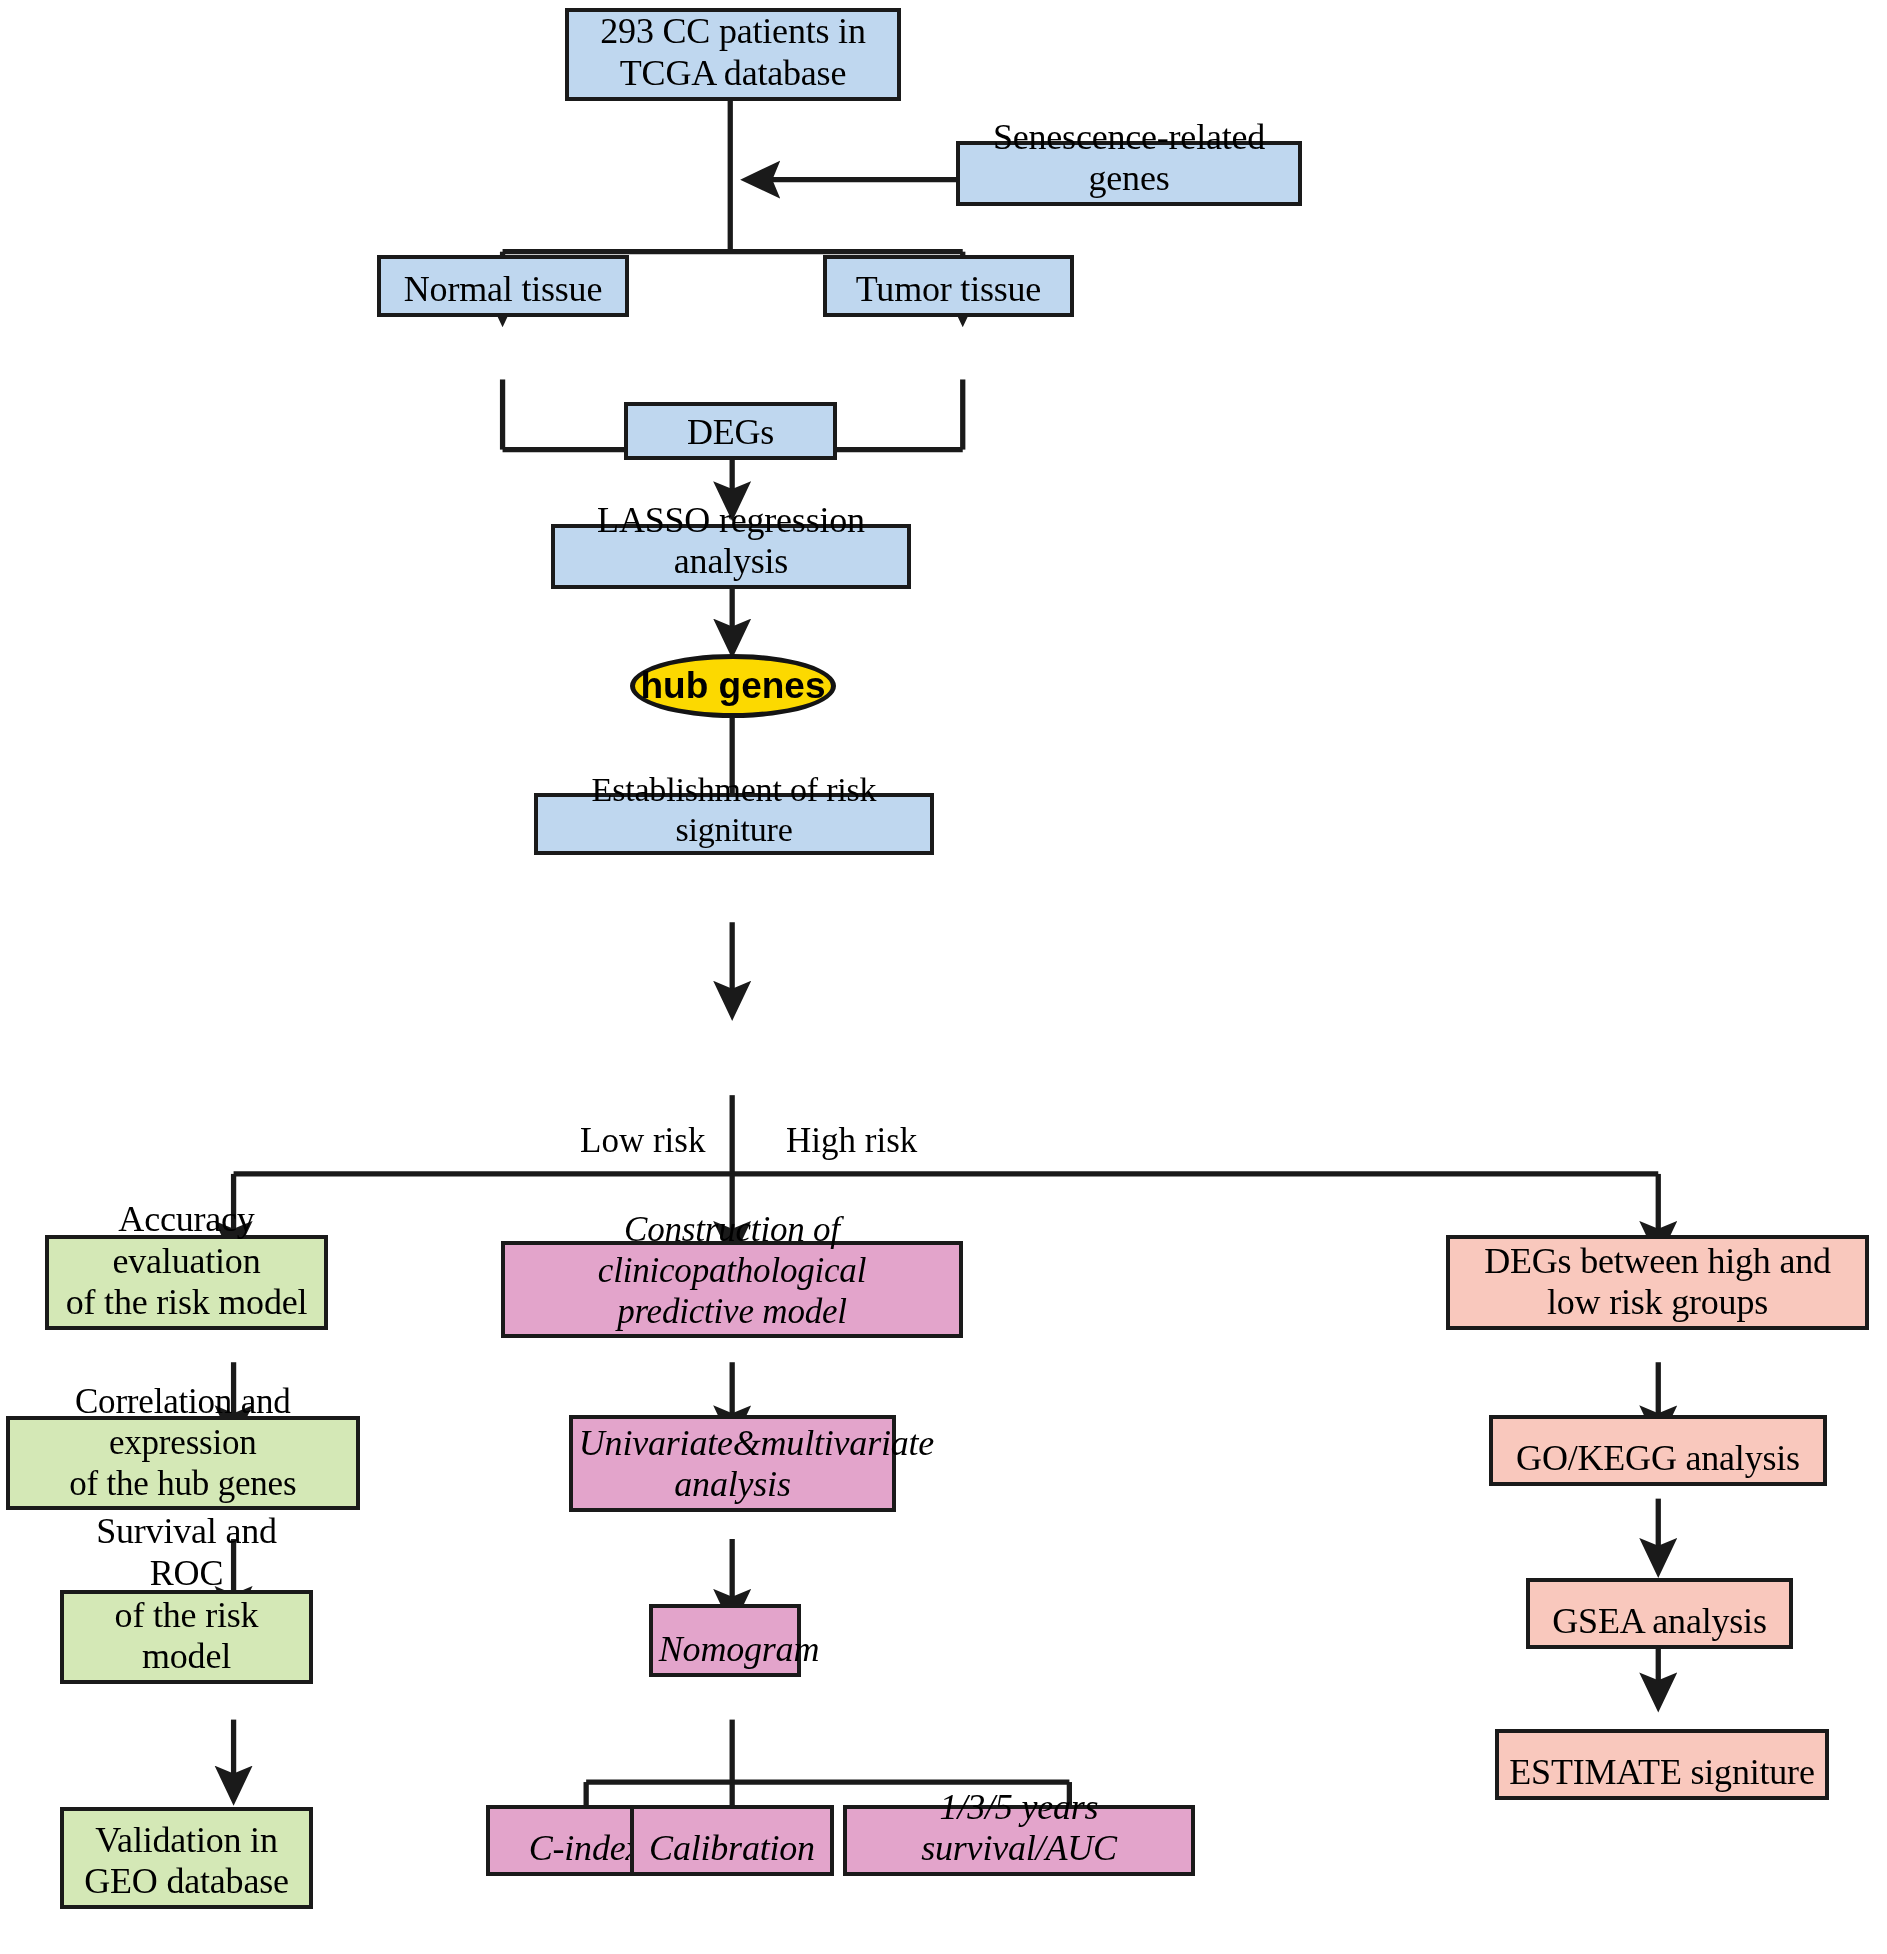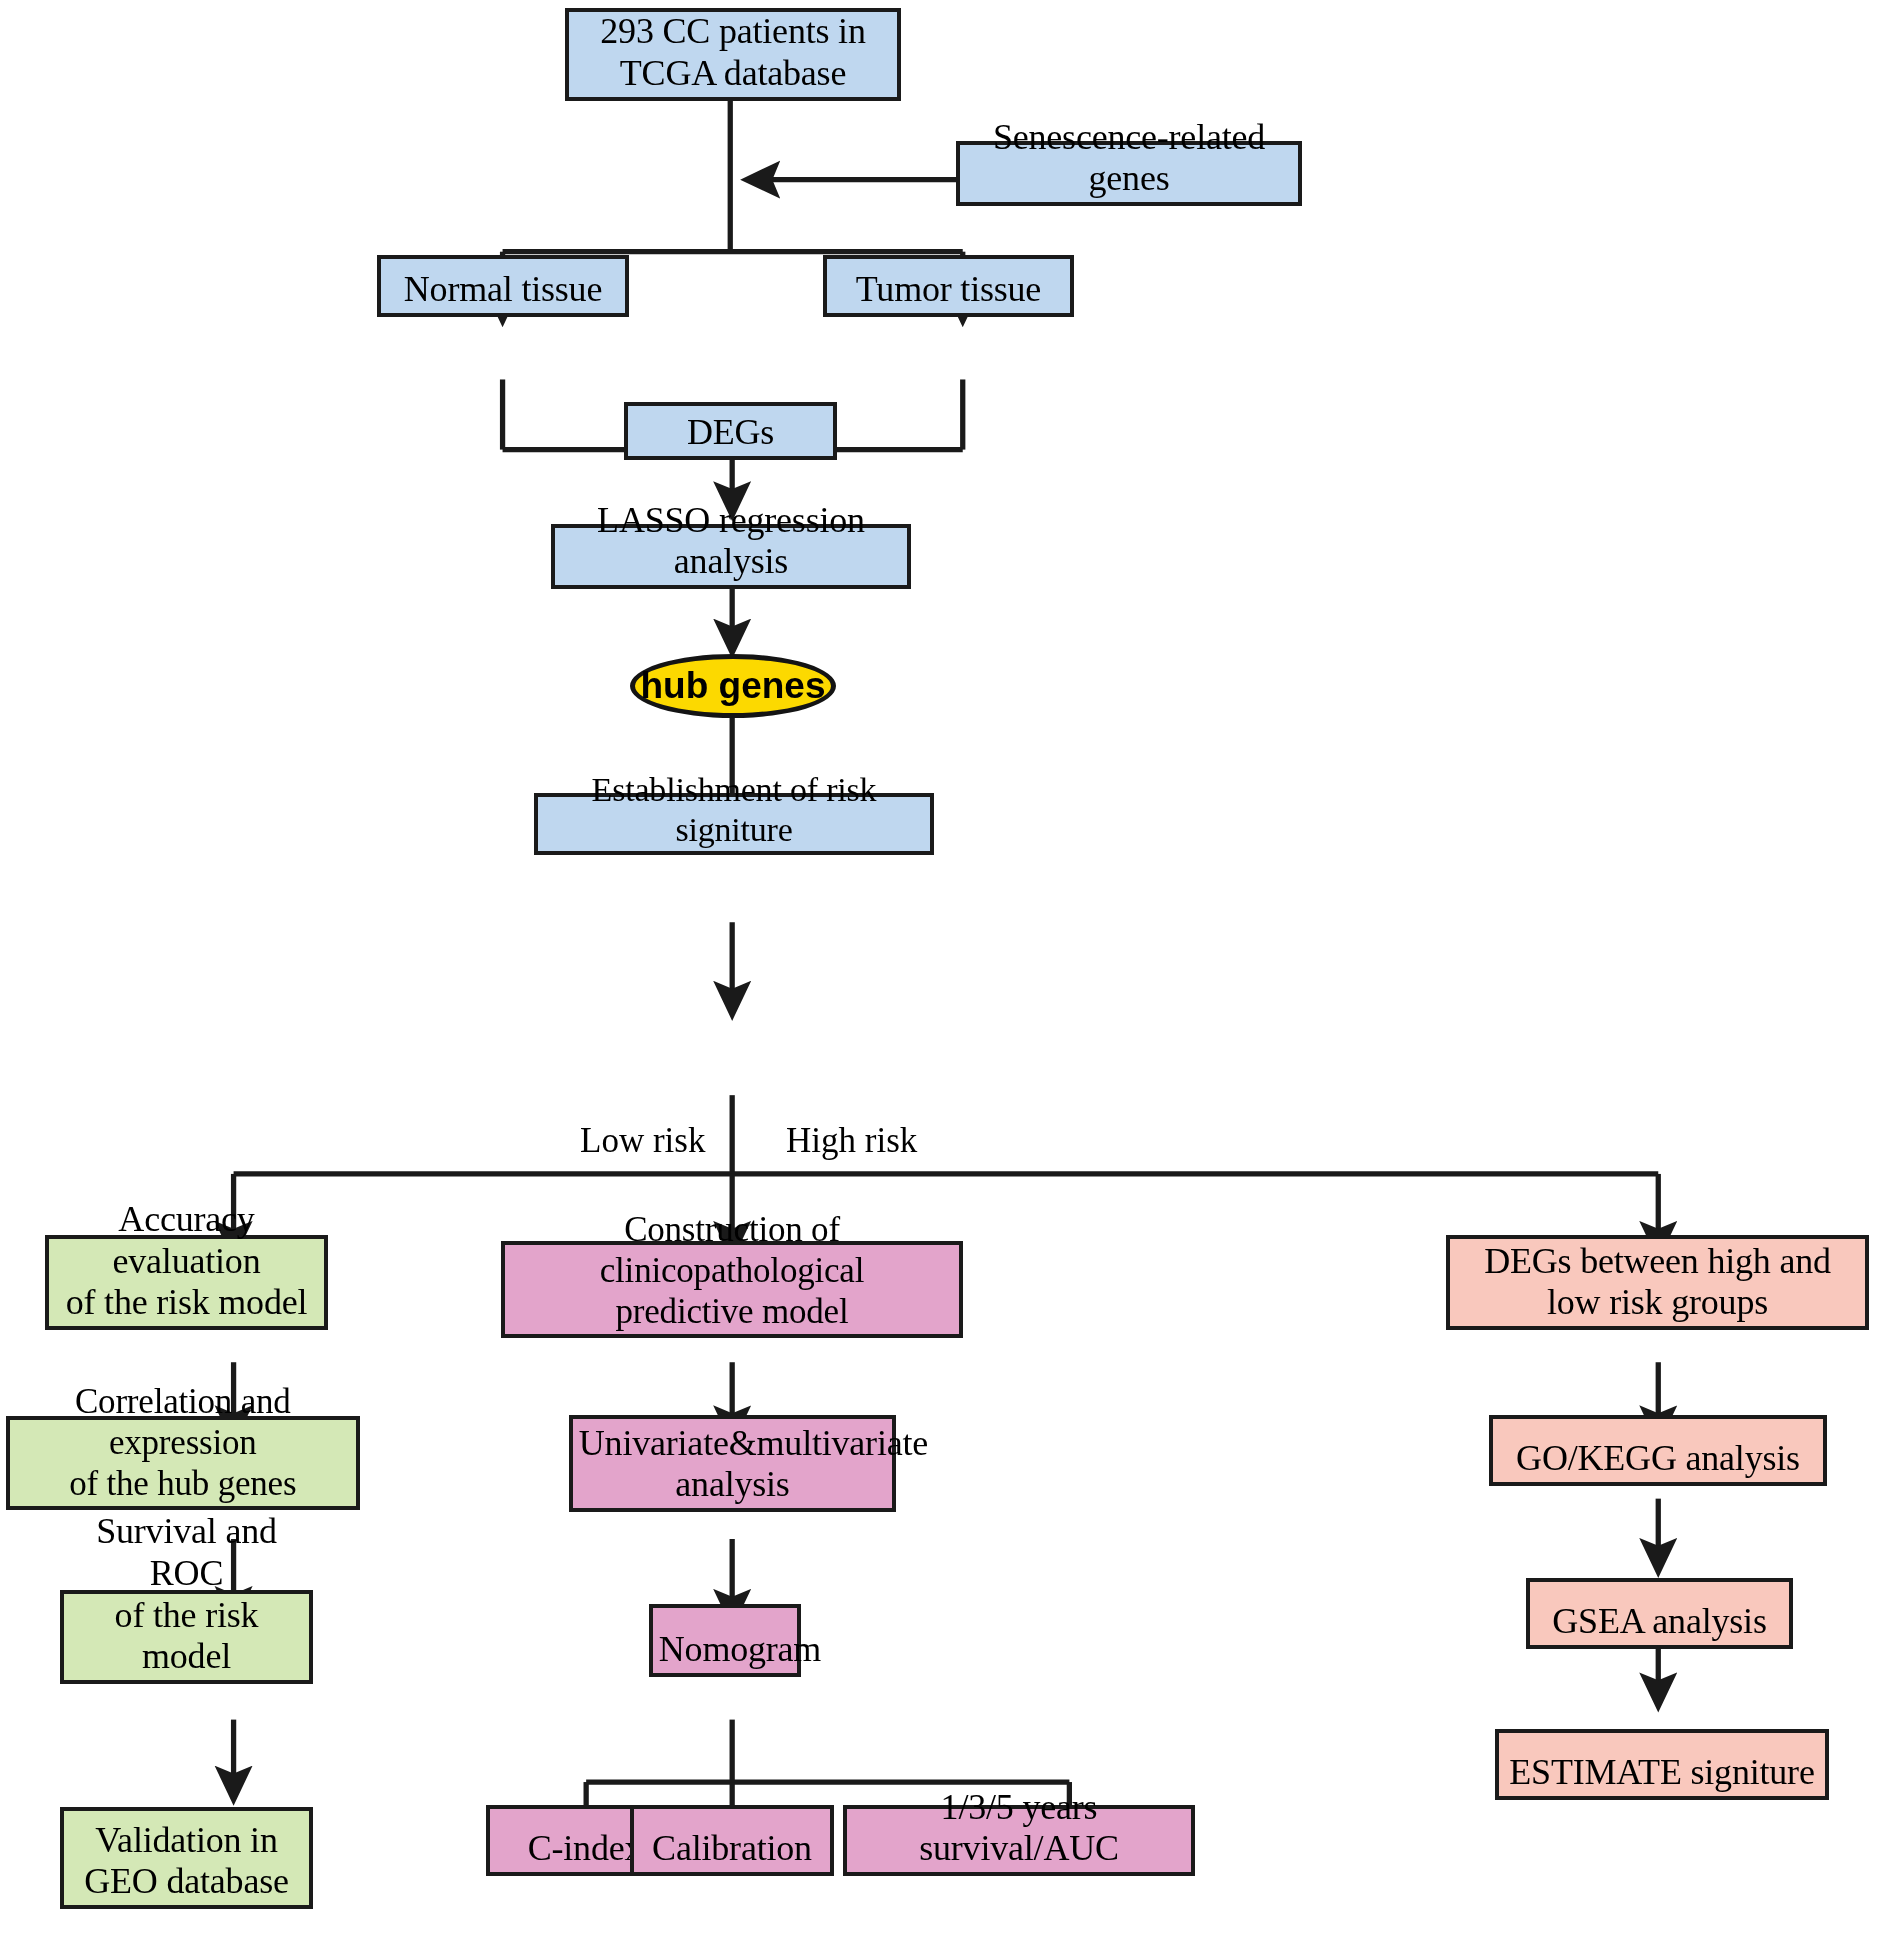--- a/index.html
+++ b/index.html
@@ -33,21 +33,21 @@
     color: #000000;
     font-size: 36px;
     line-height: 1.16;
     letter-spacing: -0.2px;
     padding: 1.9px 5.8px;
     z-index: 2;
   }
   .node span { display: block; width: 100%; }
   .fill-blue   { background: #bfd7ef; }
   .fill-green  { background: #d4e8b6; }
-  .fill-pink   { background: #e3a4cb; }
+  .fill-pink   { background: #e3a4cb; font-style: italic; }
   .fill-salmon { background: #f9c8bd; }
   .ellipse {
     position: absolute;
     box-sizing: border-box;
     border: 5.8px solid #141414;
     border-radius: 50%;
     background: #fcd900;
     display: flex;
     align-items: center;
     justify-content: center;

